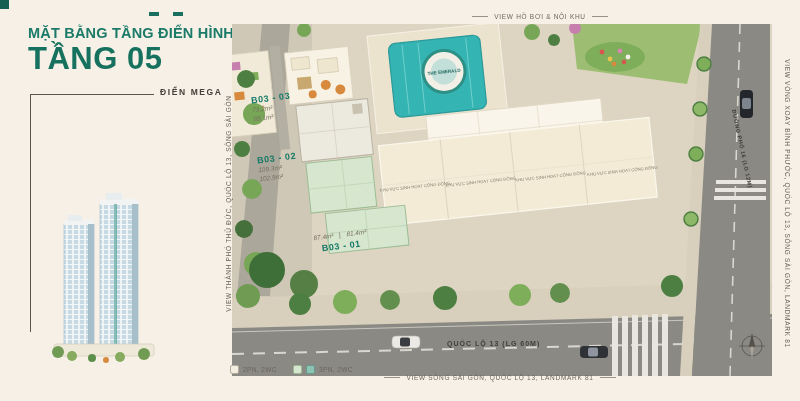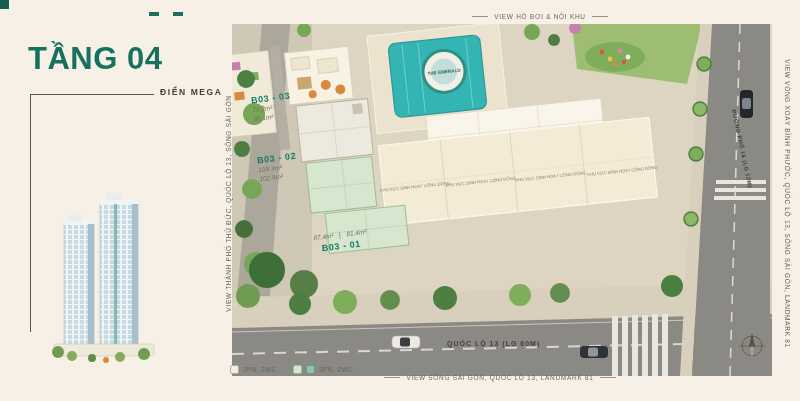--- a/index.html
+++ b/index.html
@@ -50,21 +50,22 @@
 <body>
 
 <div class="canvas">
 
   <div class="abs corner-mark"></div>
   <div class="abs logo-dashes">
     <span></span>
     <span></span>
   </div>
 
-  <div class="abs title-2">TẦNG 04</div>
+  <div class="abs title-1">MẶT BẰNG TẦNG ĐIỂN HÌNH</div>
+  <div class="abs title-2">TẦNG 05</div>
   <div class="abs callout-h"></div>
   <div class="abs callout-v"></div>
   <div class="abs tower-label">ĐIỂN MEGA</div>
 
   <svg class="abs" style="left:48px;top:190px;" width="120" height="180" viewBox="0 0 120 180">
     <defs>
       <pattern id="fac" width="6" height="5" patternUnits="userSpaceOnUse">
         <rect width="6" height="5" fill="#c7dae4"></rect>
         <rect x="0" y="0" width="2" height="5" fill="#eef4f6"></rect>
         <rect x="0" y="4" width="6" height="1" fill="#f4f7f8"></rect>

